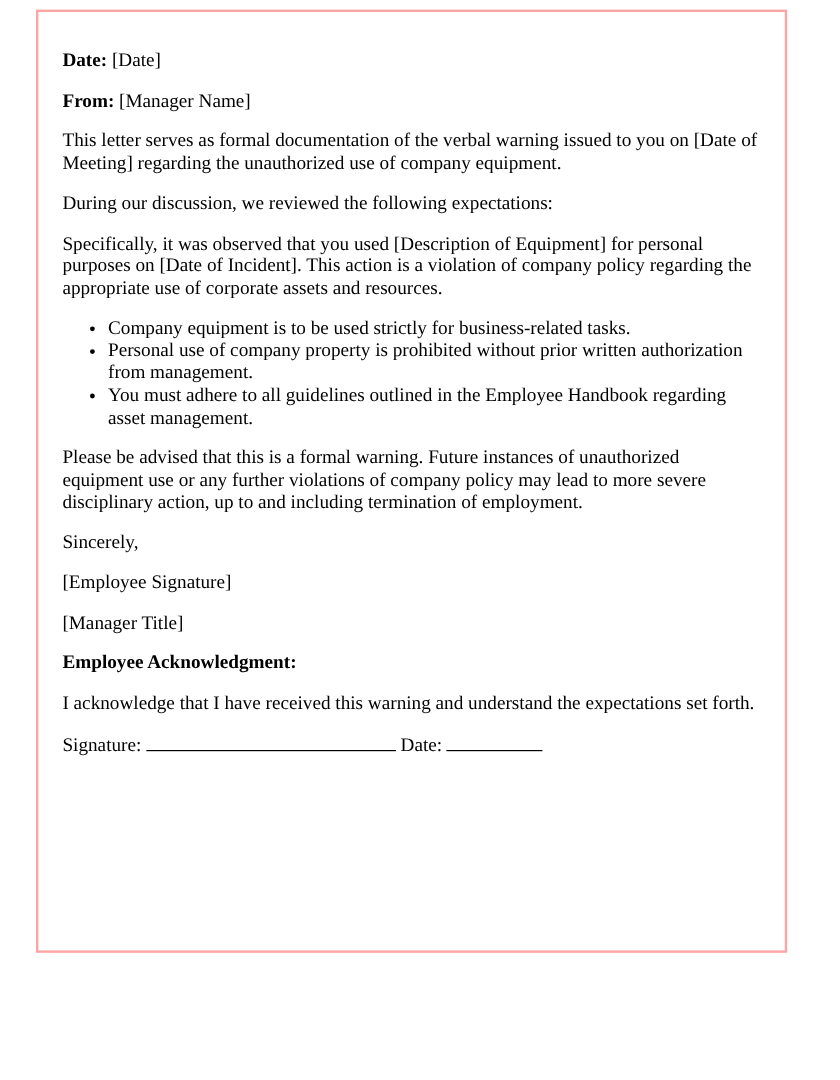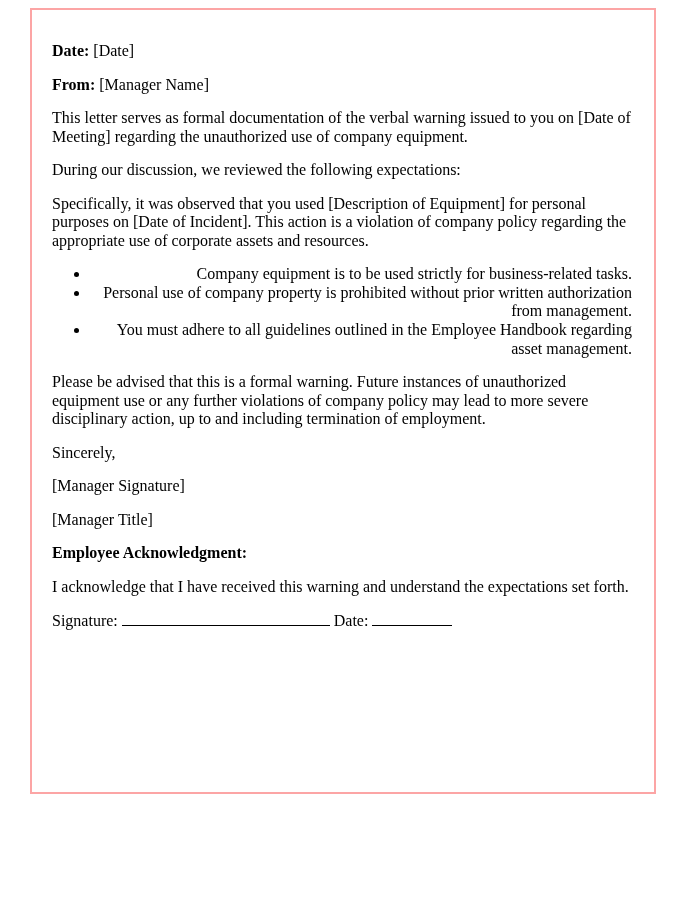--- a/index.html
+++ b/index.html
@@ -29,21 +29,20 @@
   }
   .page p:first-child {
     margin-top: 0;
   }
   strong, .bold {
     font-weight: bold;
   }
   ul.expectations {
     margin: 15px 0;
     padding-left: 38px;
-    text-align: right;
   }
   ul.expectations li {
     margin: 0;
     padding: 0;
   }
   .blank {
     display: inline-block;
     height: 0.85em;
     border-bottom: 1.5px solid #000000;
     vertical-align: baseline;
@@ -79,21 +78,21 @@
     <li>Company equipment is to be used strictly for business-related tasks.</li>
     <li>Personal use of company property is prohibited without prior written authorization from management.</li>
     <li>You must adhere to all guidelines outlined in the Employee Handbook regarding asset management.</li>
   </ul>
 
   <p>Please be advised that this is a formal warning. Future instances of unauthorized equipment use or any further violations of company policy may lead to more severe disciplinary action, up to and including termination of employment.</p>
 
 
   <p>Sincerely,</p>
 
-  <p>[Manager Signature]</p>
+  <p>[Employee Signature]</p>
 
   <p>[Manager Title]</p>
 
   <p class="bold">Employee Acknowledgment:</p>
 
   <p>I acknowledge that I have received this warning and understand the expectations set forth.</p>
 
   <p class="sig-row">
     <span>Signature:</span>
     <span class="blank long"></span>

